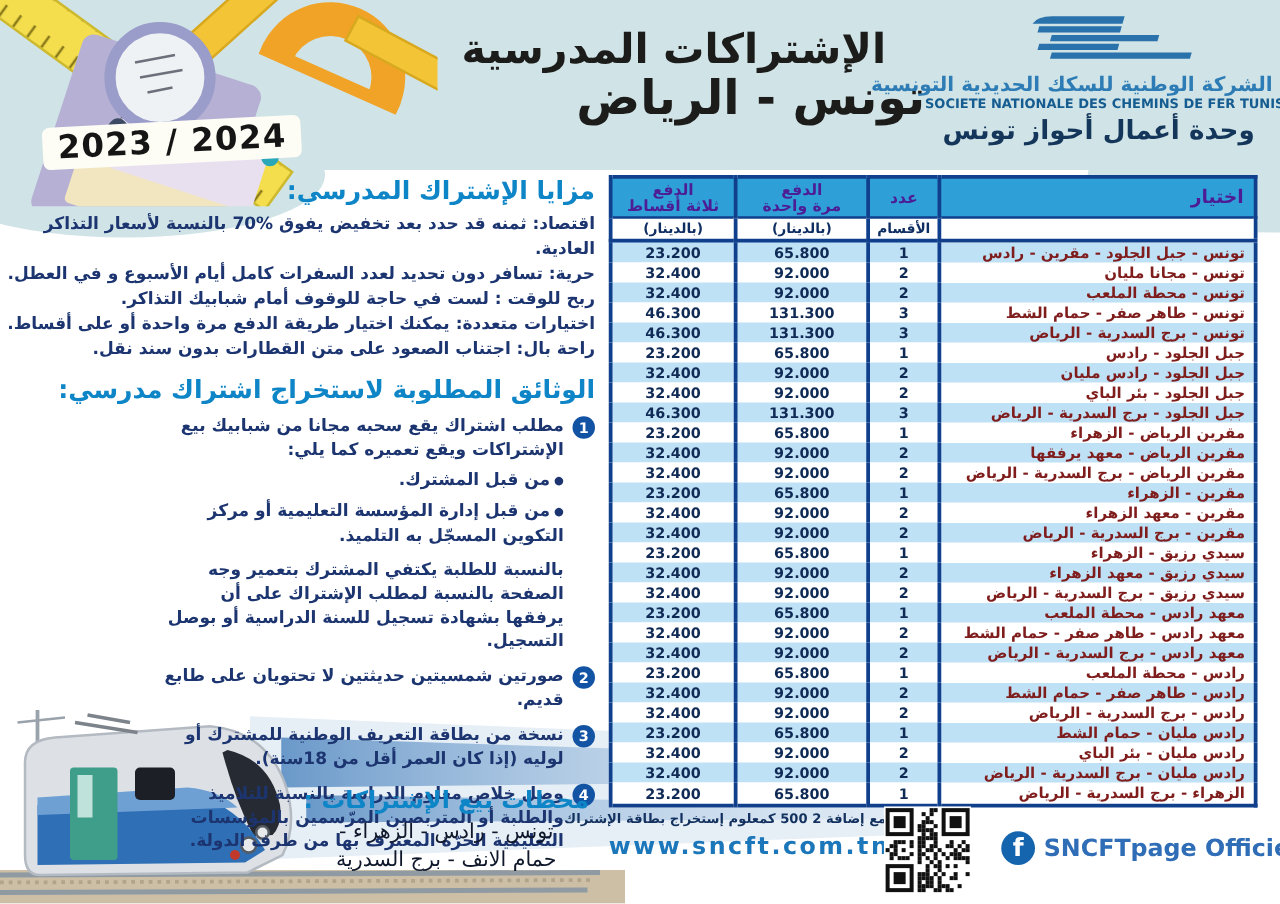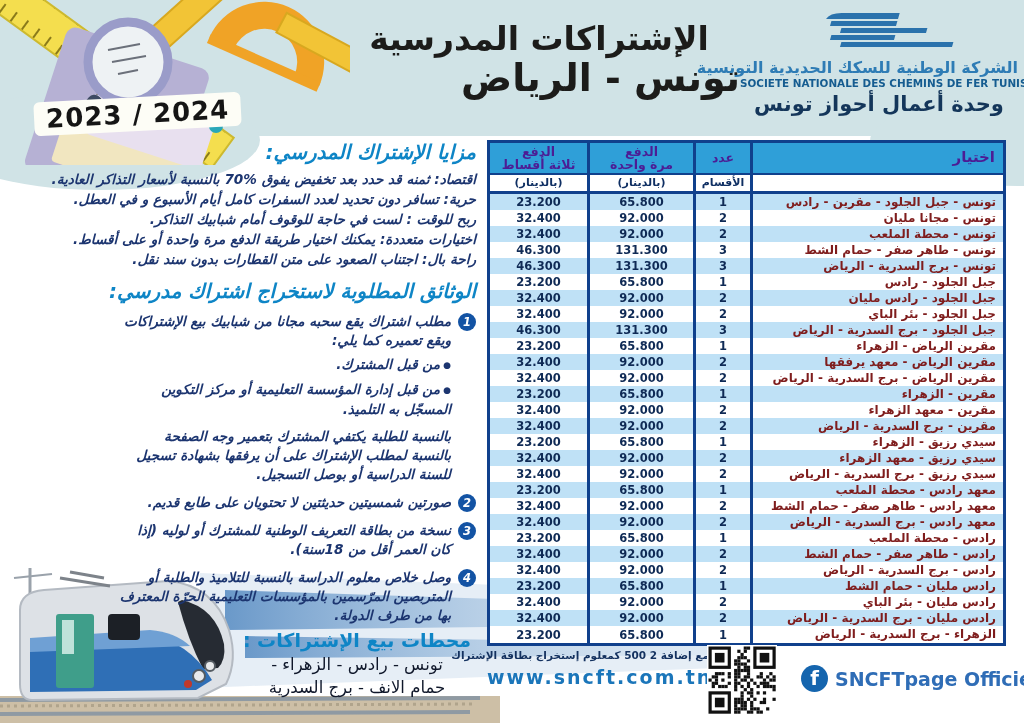--- a/index.html
+++ b/index.html
@@ -18,21 +18,21 @@
   .main-title{position:absolute;left:338px;top:20px;width:402px;text-align:center;z-index:2;color:#1c1c1a;direction:rtl;}
   .main-title .t1{font-size:33px;font-weight:800;line-height:1.15;}
   .main-title .t2{font-size:38px;font-weight:900;line-height:1.1;text-align:right;}
 
   .logo-block{position:absolute;left:740px;top:12px;width:278px;text-align:center;z-index:2;direction:rtl;}
   .logo-block .name-ar{font-size:16px;font-weight:800;color:#2e7cb5;margin-top:2px;white-space:nowrap;}
   .logo-block .name-fr{font-size:10.4px;font-weight:700;color:#155c90;white-space:nowrap;direction:ltr;}
   .logo-block .unit{font-size:21px;font-weight:800;color:#14365a;margin-top:3px;white-space:nowrap;}
 
   
-  .left-content{position:absolute;top:140px;right:548px;width:474px;z-index:2;direction:rtl;text-align:right;color:#1c3570;font-style:italic;}
+  .left-content{position:absolute;top:140px;right:548px;width:474px;z-index:2;direction:rtl;text-align:right;color:#1c3570;}
   .sec-heading{font-size:20px;font-weight:800;color:#0e85c6;margin:0 0 5px 0;}
   .benefit-line{font-size:13.6px;font-weight:700;line-height:20px;}
   .docs{margin-top:10px;}
   .doc-item{display:flex;margin:9px 0 0 0;}
   .num-circle{flex:0 0 auto;width:18px;height:18px;border-radius:50%;background:#1353a4;color:#fff;
     font-size:11.5px;font-weight:800;line-height:18px;text-align:center;margin-left:7px;margin-top:1px;}
   .doc-text{width:332px;font-size:13.6px;font-weight:700;line-height:19px;}
   .doc-sub{width:305px;margin:5px 25px 0 0;font-size:13.6px;font-weight:700;line-height:19px;}
   .doc-sub.bullet::before{content:"● ";font-size:9px;color:#1c3570;vertical-align:1px;}
   .doc-note{width:318px;margin:8px 25px 0 0;font-size:13.6px;font-weight:700;line-height:19px;}

